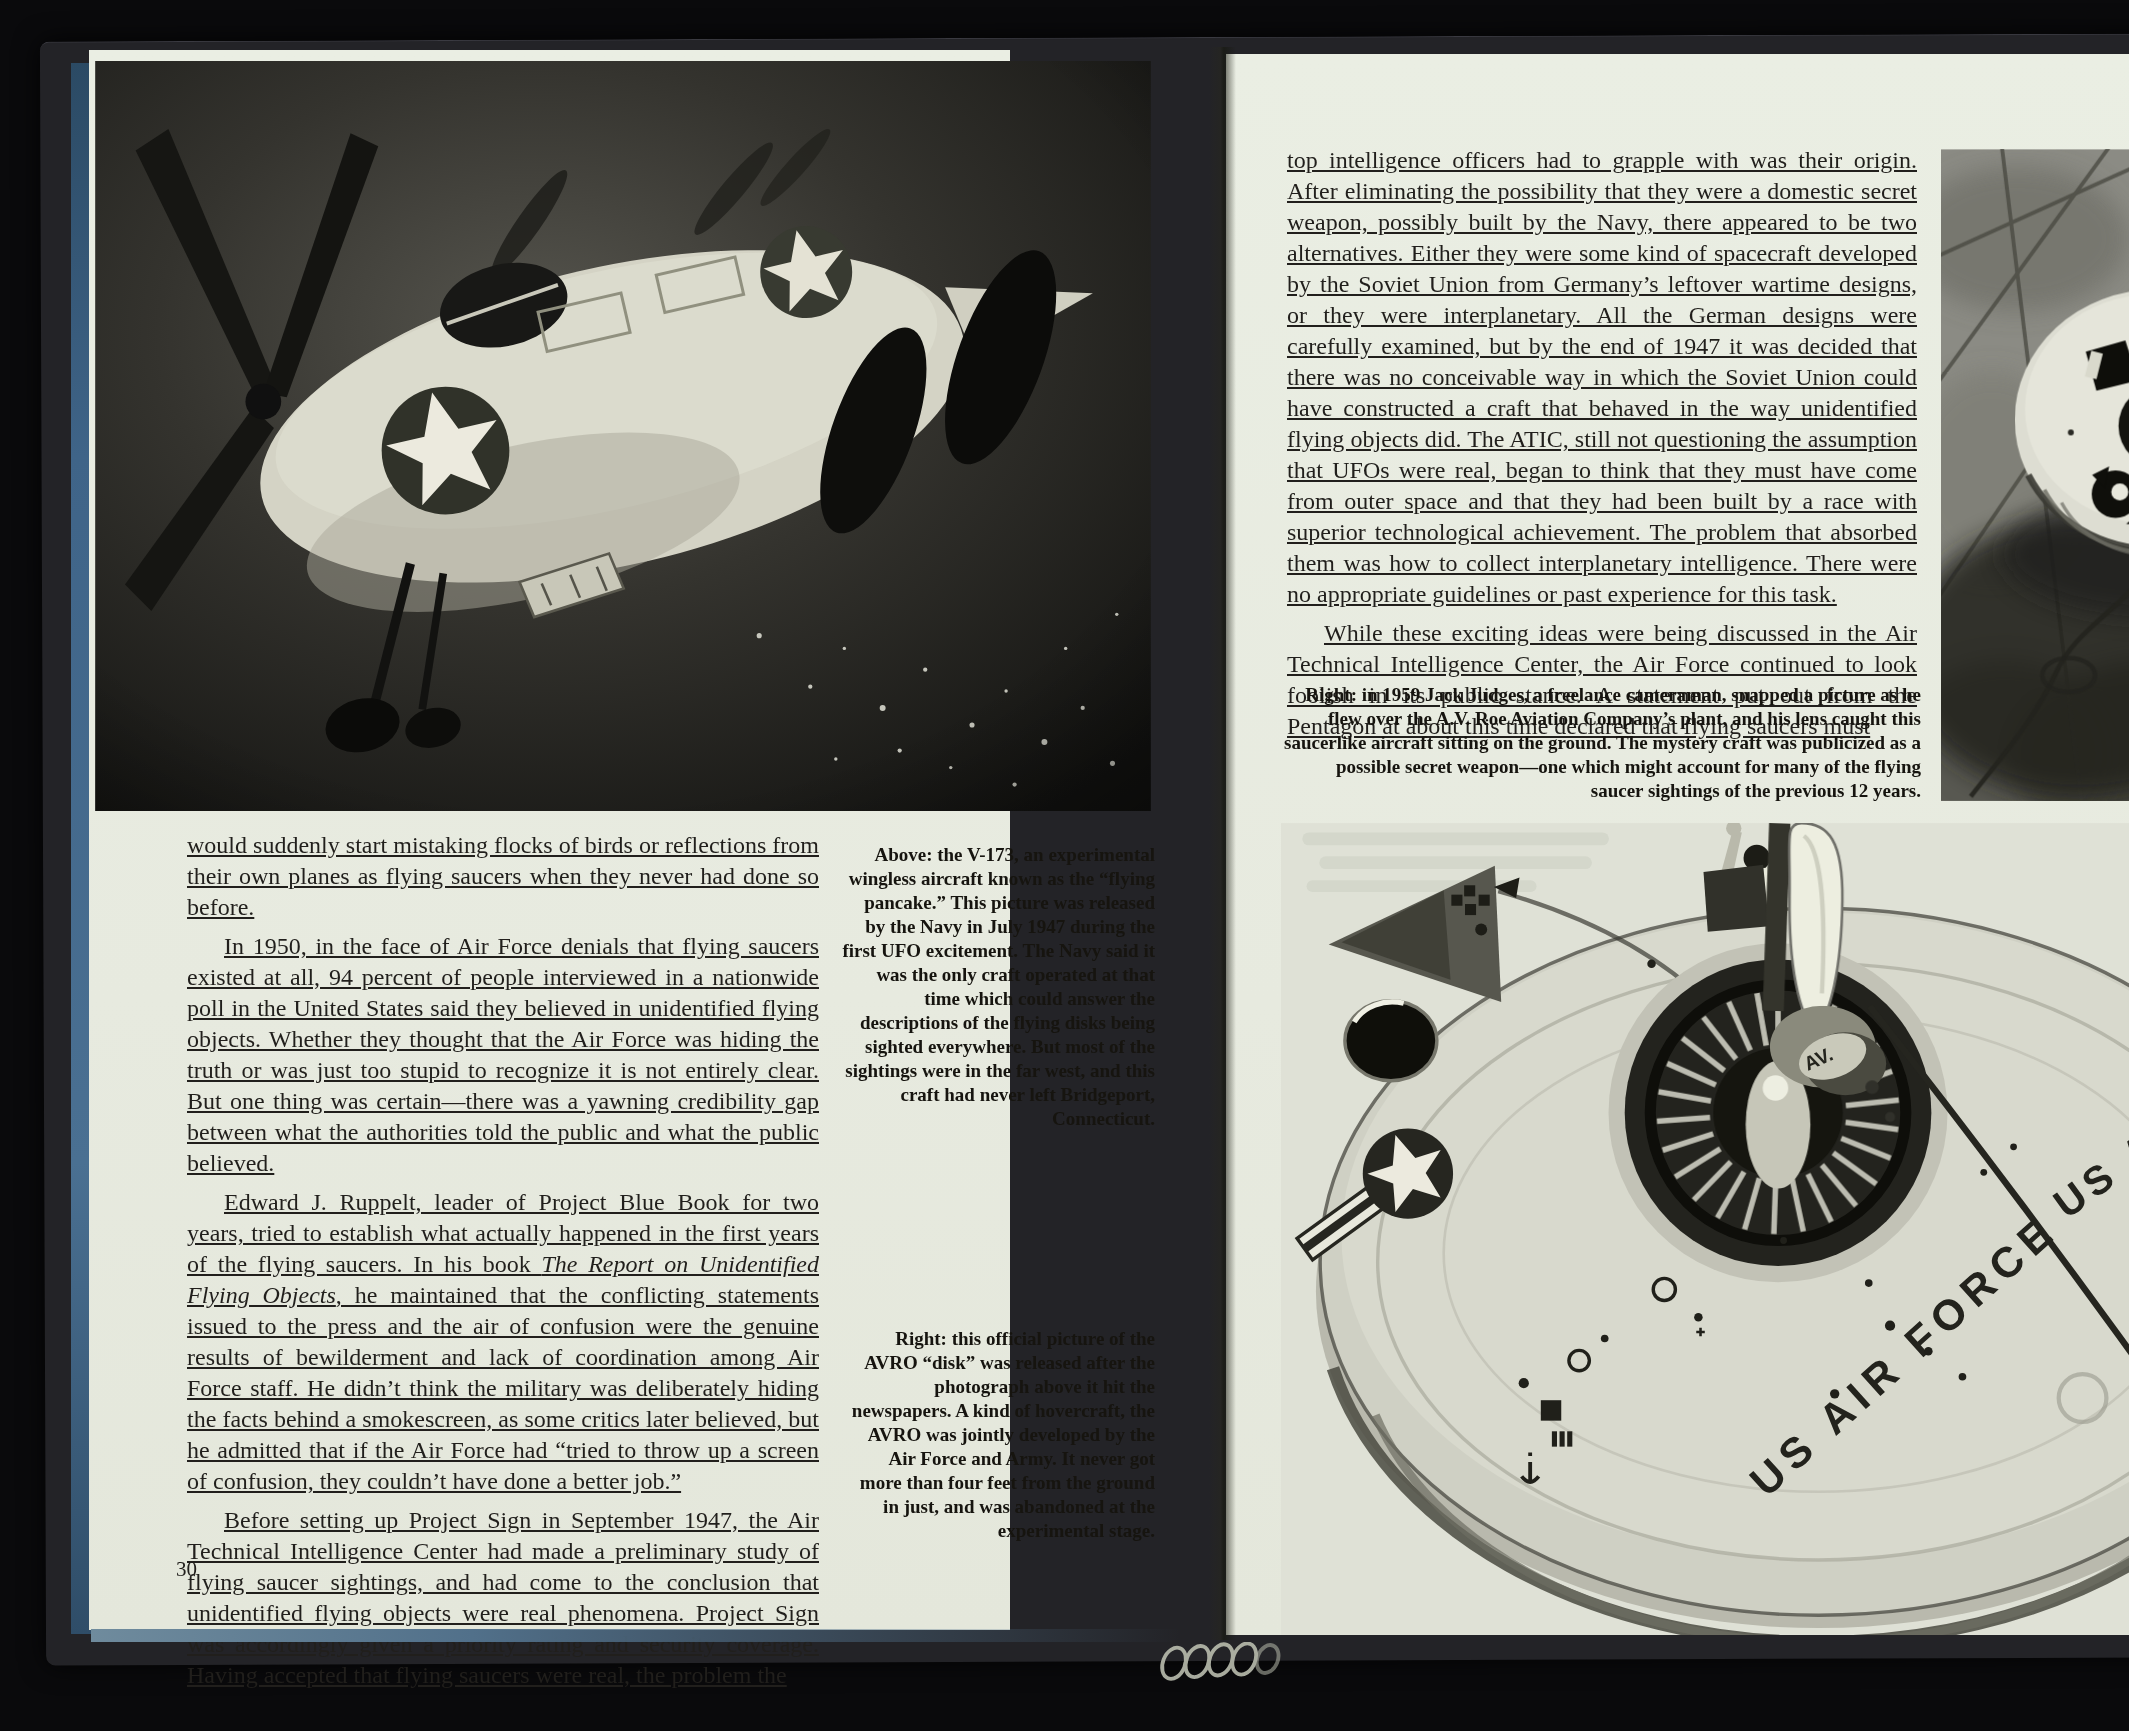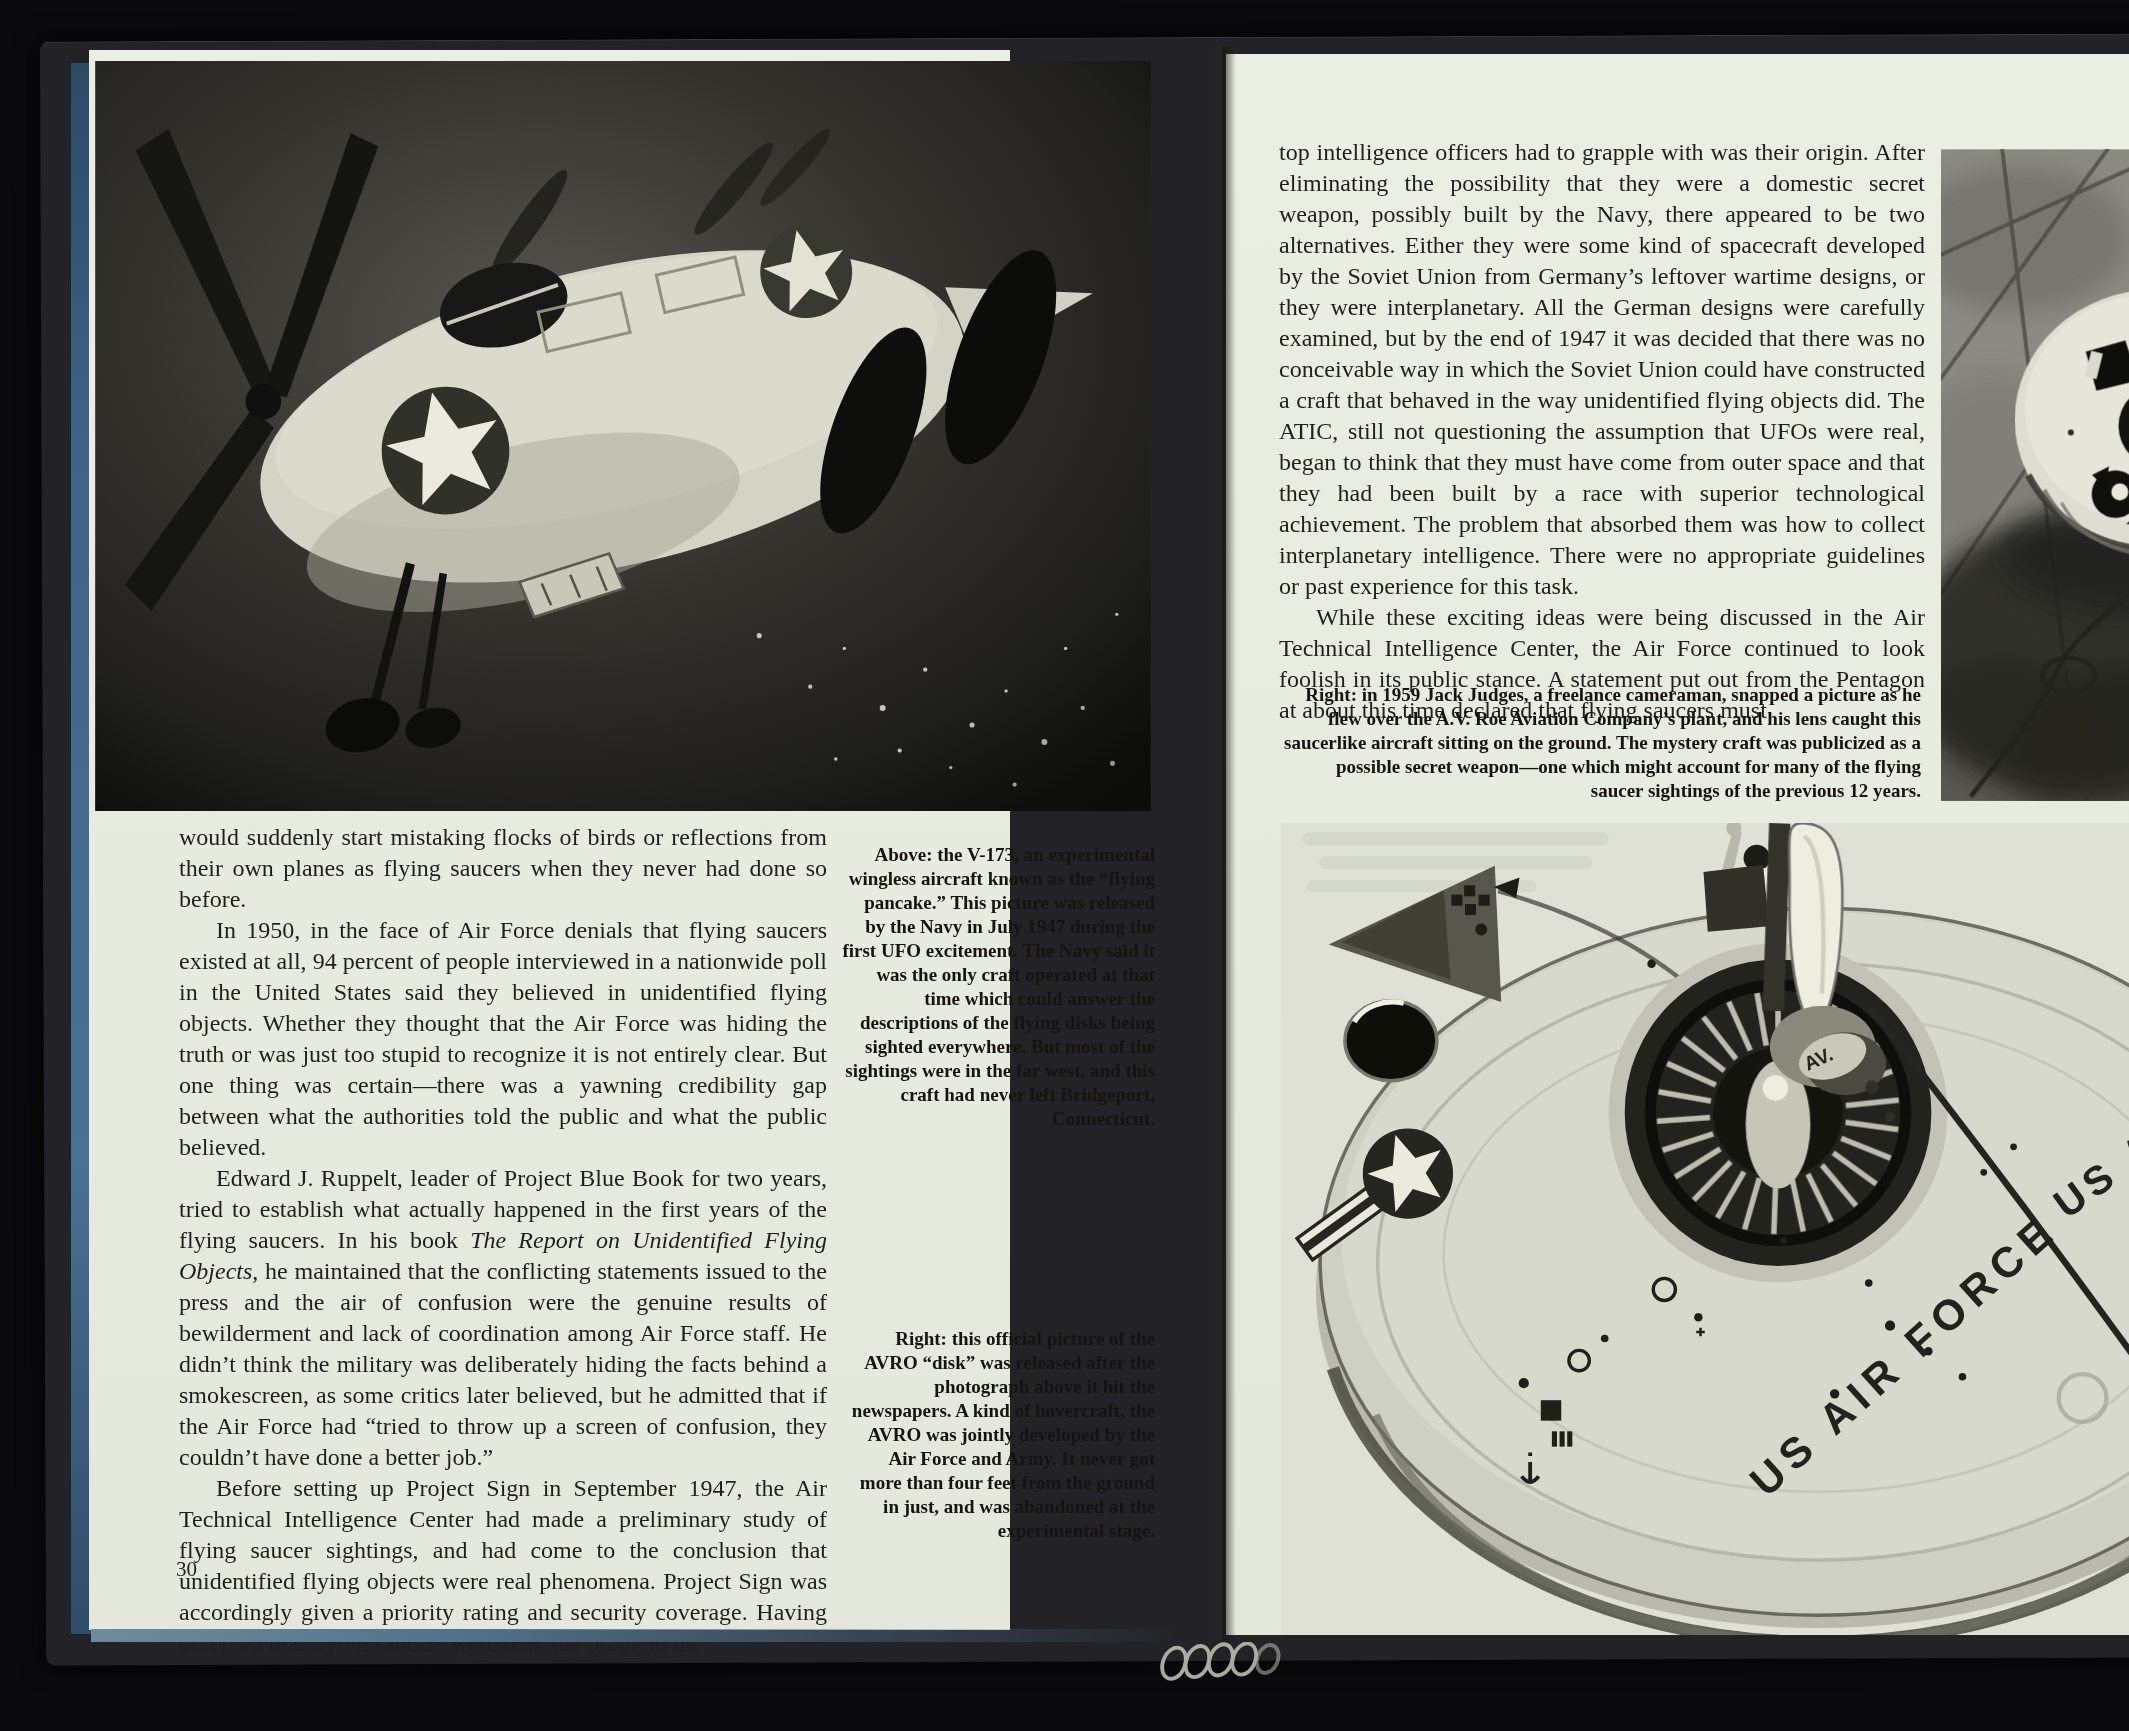--- a/index.html
+++ b/index.html
@@ -32,21 +32,21 @@
   }
   .photo{position:absolute;overflow:hidden;}
   .photo svg{display:block;width:100%;height:100%;}
   .photo-v173{left:6px;top:11px;width:1056px;height:750px;}
   .photo-ground{left:715px;top:95px;width:412px;height:652px;}
   .photo-avro{left:55px;top:769px;width:1075px;height:812px;}
   .body-text{
     position:absolute;color:#211f1c;font-size:24px;line-height:31px;
     text-align:justify;hyphens:none;
   }
-  .body-text p{margin:0;}
+  .body-text p{margin:8px;text-decoration:underline;}
   .body-text p.indent{text-indent:37px;}
   .left-body{left:90px;top:772px;width:648px;}
   .right-body{left:53px;top:83px;width:646px;}
   .caption{
     position:absolute;color:#16140f;font-weight:bold;
     font-size:19px;line-height:24px;text-align:right;
   }
   .caption-v173{left:753px;top:793px;width:313px;}
   .caption-avro{left:753px;top:1277px;width:313px;}
   .caption-judges{left:53px;top:629px;width:642px;}

